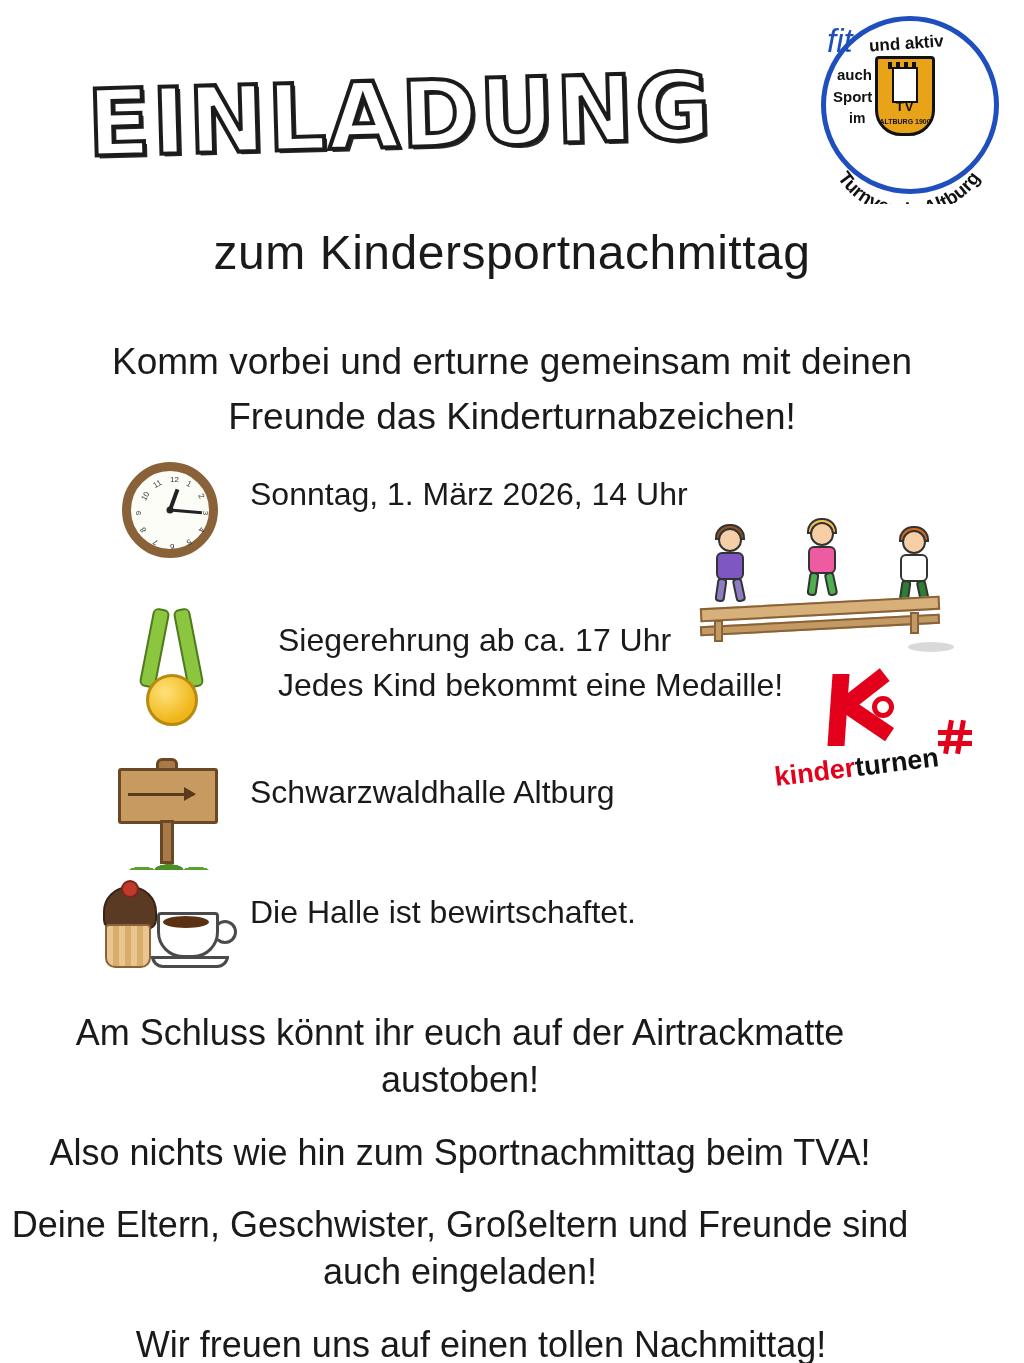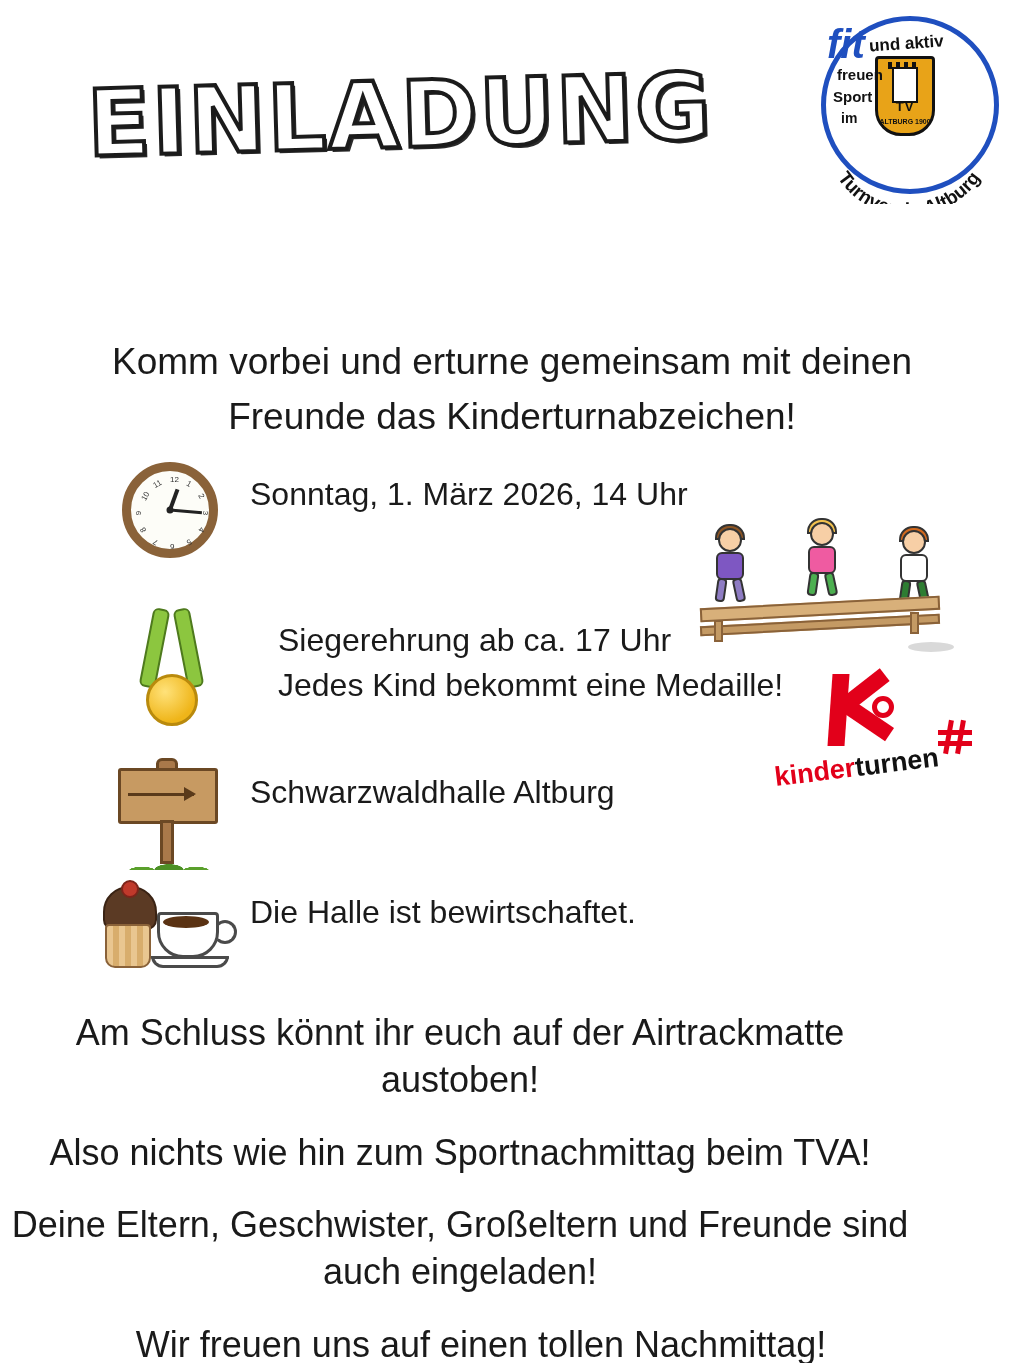--- a/index.html
+++ b/index.html
@@ -88,23 +88,23 @@
     bottom: 8px;
     text-align: center;
     font-size: 7px;
     font-weight: bold;
     color: #111;
   }
   .logo-fit {
     position: absolute;
     left: 16px;
     top: 20px;
-    font-size: 40px;
+    font-size: 33px;
     font-style: italic;
-    font-weight: bold;
+    font-weight: normal;
     color: #1f4fbf;
     line-height: 1;
   }
   .logo-undaktiv {
     position: absolute;
     left: 58px;
     top: 30px;
     font-size: 17px;
     font-weight: bold;
     color: #111;
@@ -121,21 +121,21 @@
   .logo-sport {
     position: absolute;
     left: 22px;
     top: 84px;
     font-size: 15px;
     font-weight: bold;
     color: #111;
   }
   .logo-im {
     position: absolute;
-    left: 30px;
+    left: 38px;
     top: 106px;
     font-size: 14px;
     font-weight: bold;
     color: #111;
   }
   .logo-arc {
     position: absolute;
     left: 8px;
     top: 120px;
     width: 180px;
@@ -550,34 +550,35 @@
 
   <div class="club-logo">
     <div class="logo-ring"></div>
     <div class="logo-shield">
       <div class="tower"></div>
       <div class="tv">TV</div>
       <div class="club-name">ALTBURG 1900</div>
     </div>
     <div class="logo-fit">fit</div>
     <div class="logo-undaktiv">und aktiv</div>
-    <div class="logo-durch">freuen</div>
+    <div class="logo-durch">auch</div>
     <div class="logo-sport">Sport</div>
     <div class="logo-im">im</div>
     <svg class="logo-arc" viewBox="0 0 180 80">
       <defs>
         <path id="arcpath" d="M 4,6 A 86,86 0 0 0 176,6" fill="none"></path>
       </defs>
       <text>
         <textPath href="#arcpath" startOffset="50%" text-anchor="middle">Turnverein Altburg</textPath>
       </text>
     </svg>
   </div>
 
   <div class="headline">EINLADUNG</div>
+  <div class="subtitle">zum Kindersportnachmittag</div>
 
   <div class="intro">
     <div>Komm vorbei und erturne gemeinsam mit deinen</div>
     <div>Freunde das Kinderturnabzeichen!</div>
   </div>
 
   <div class="row" id="row-time">
     <div class="icon-cell">
       <div class="clock">
         <span class="tick" style="transform:rotate(0deg)">12</span>

